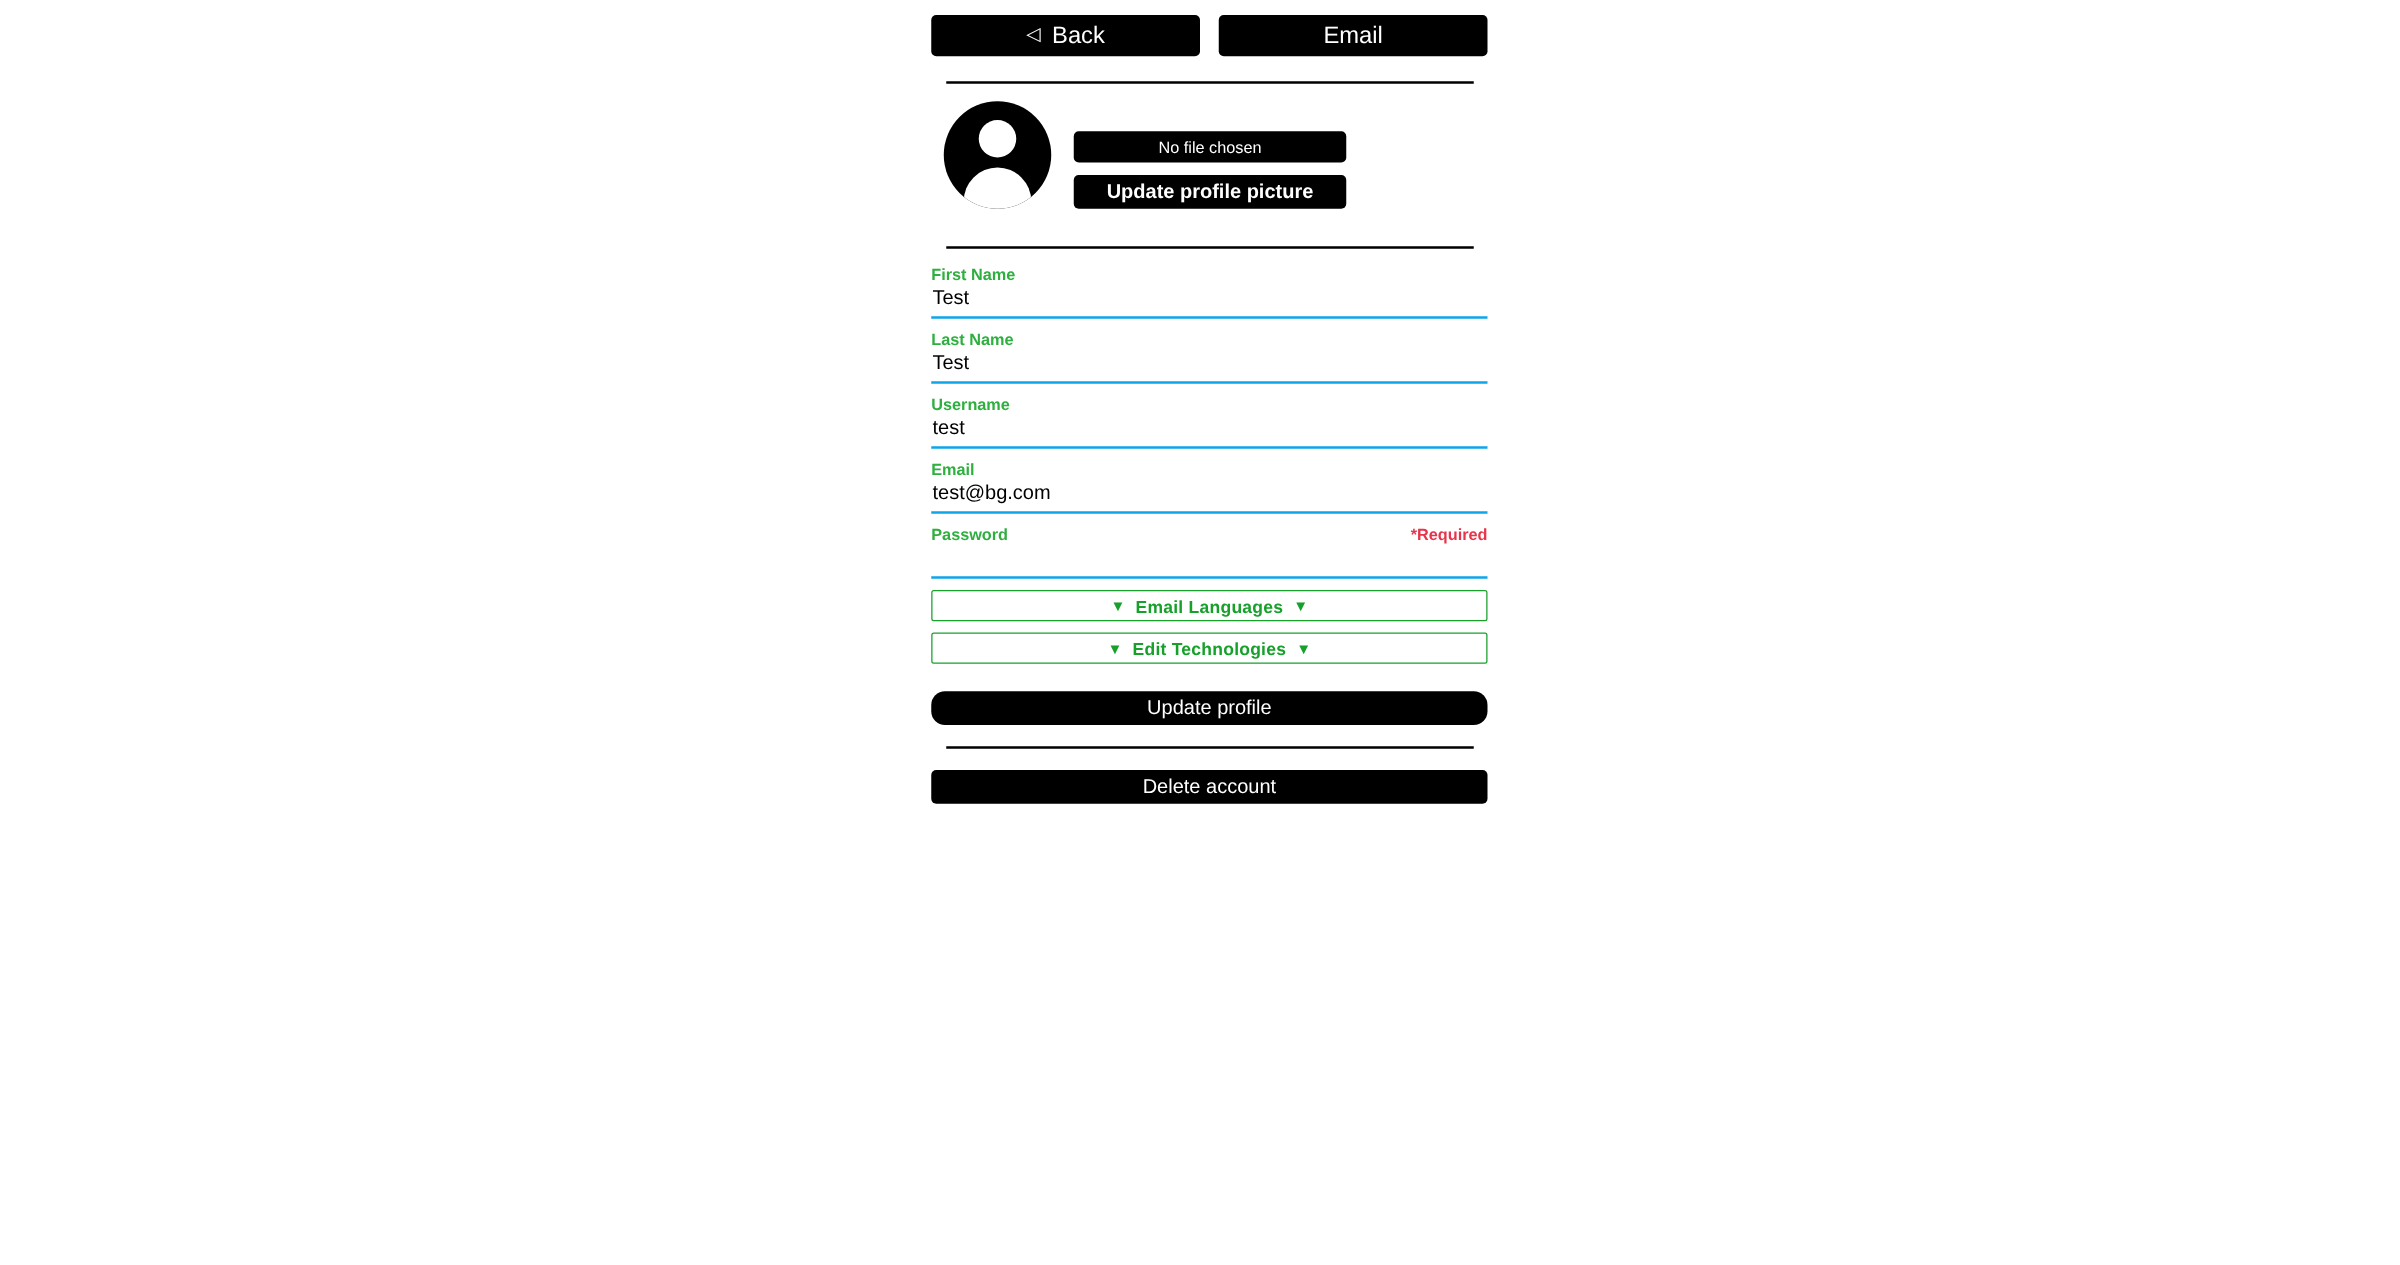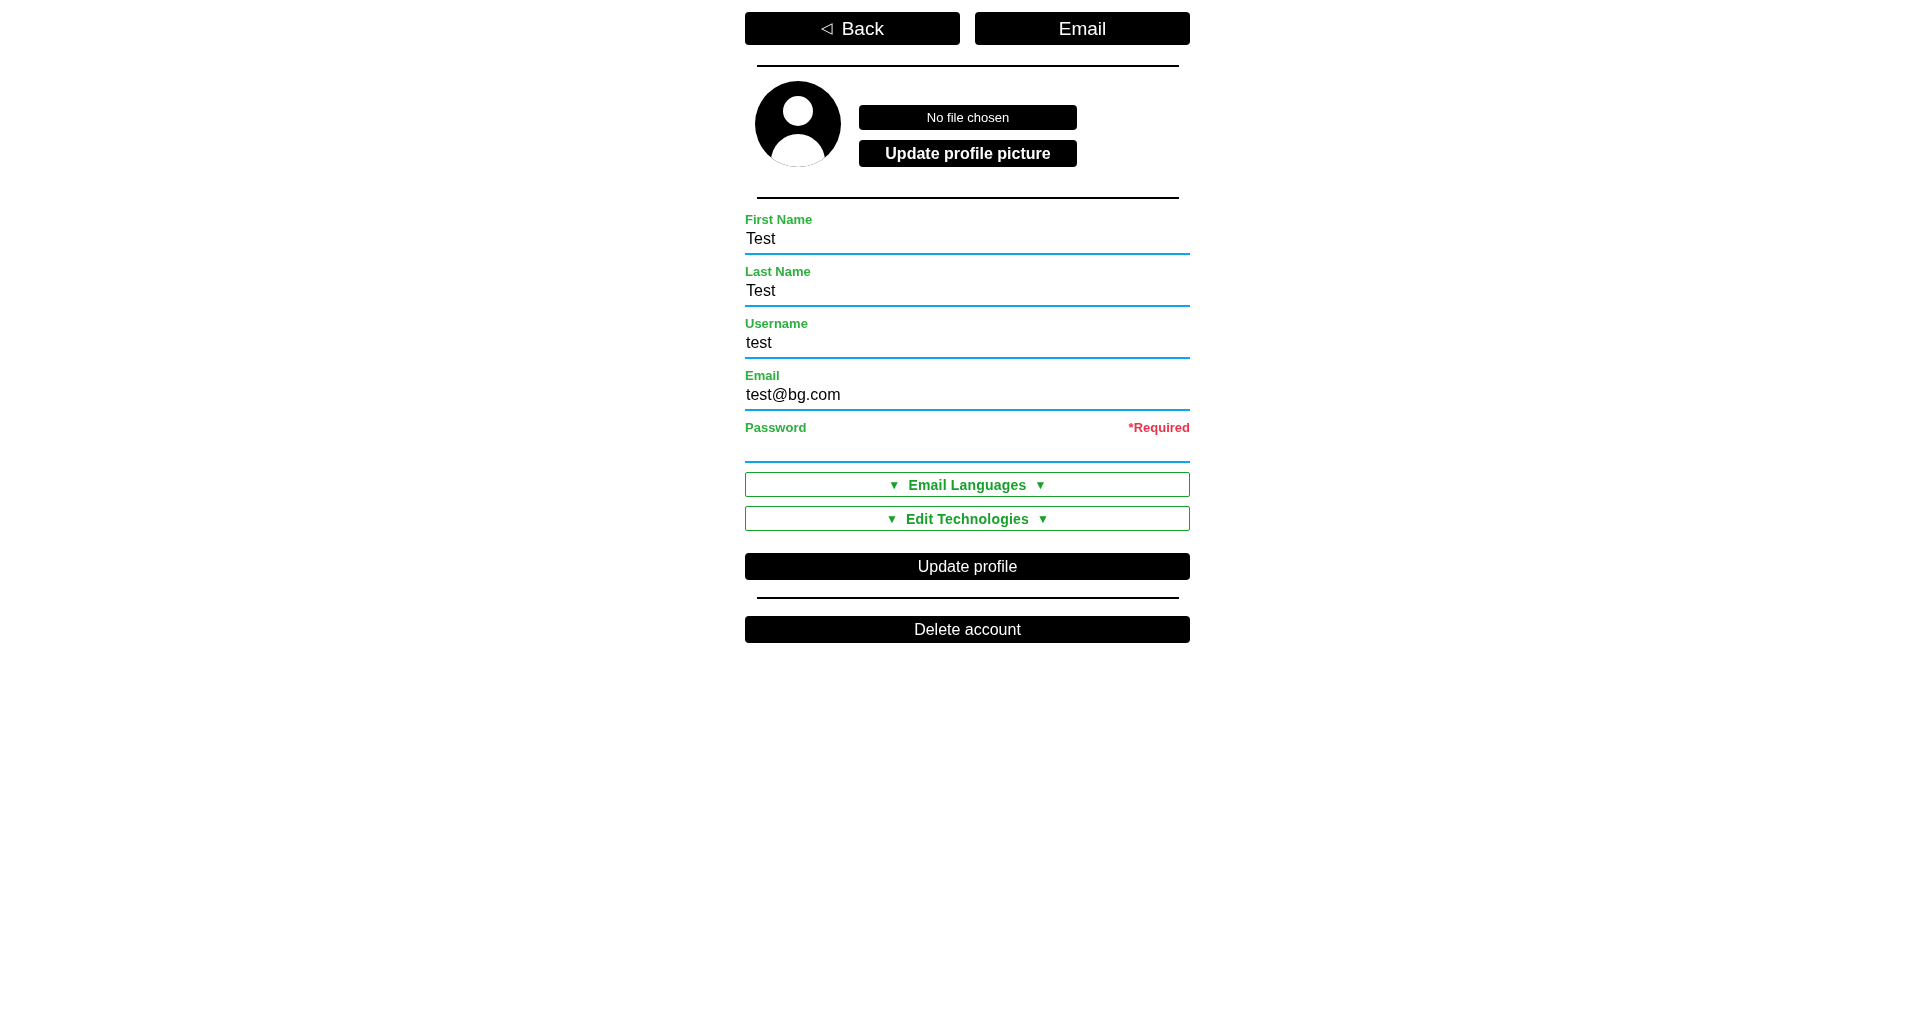--- a/index.html
+++ b/index.html
@@ -173,20 +173,21 @@
   }
   .toggle-btn .caret { font-size: 12px; }
   .toggle-btn .caret.left { margin-right: 8px; }
   .toggle-btn .caret.right { margin-left: 8px; }
 
   .update-profile {
     width: 100%;
     height: 27px;
     margin-top: 22px;
     font-size: 16px;
+    border-radius: 11px;
   }
 
   .divider.bottom { margin-top: 17px; }
 
   .delete-account {
     width: 100%;
     height: 27px;
     margin-top: 17px;
     font-size: 16px;
     text-align: right;

